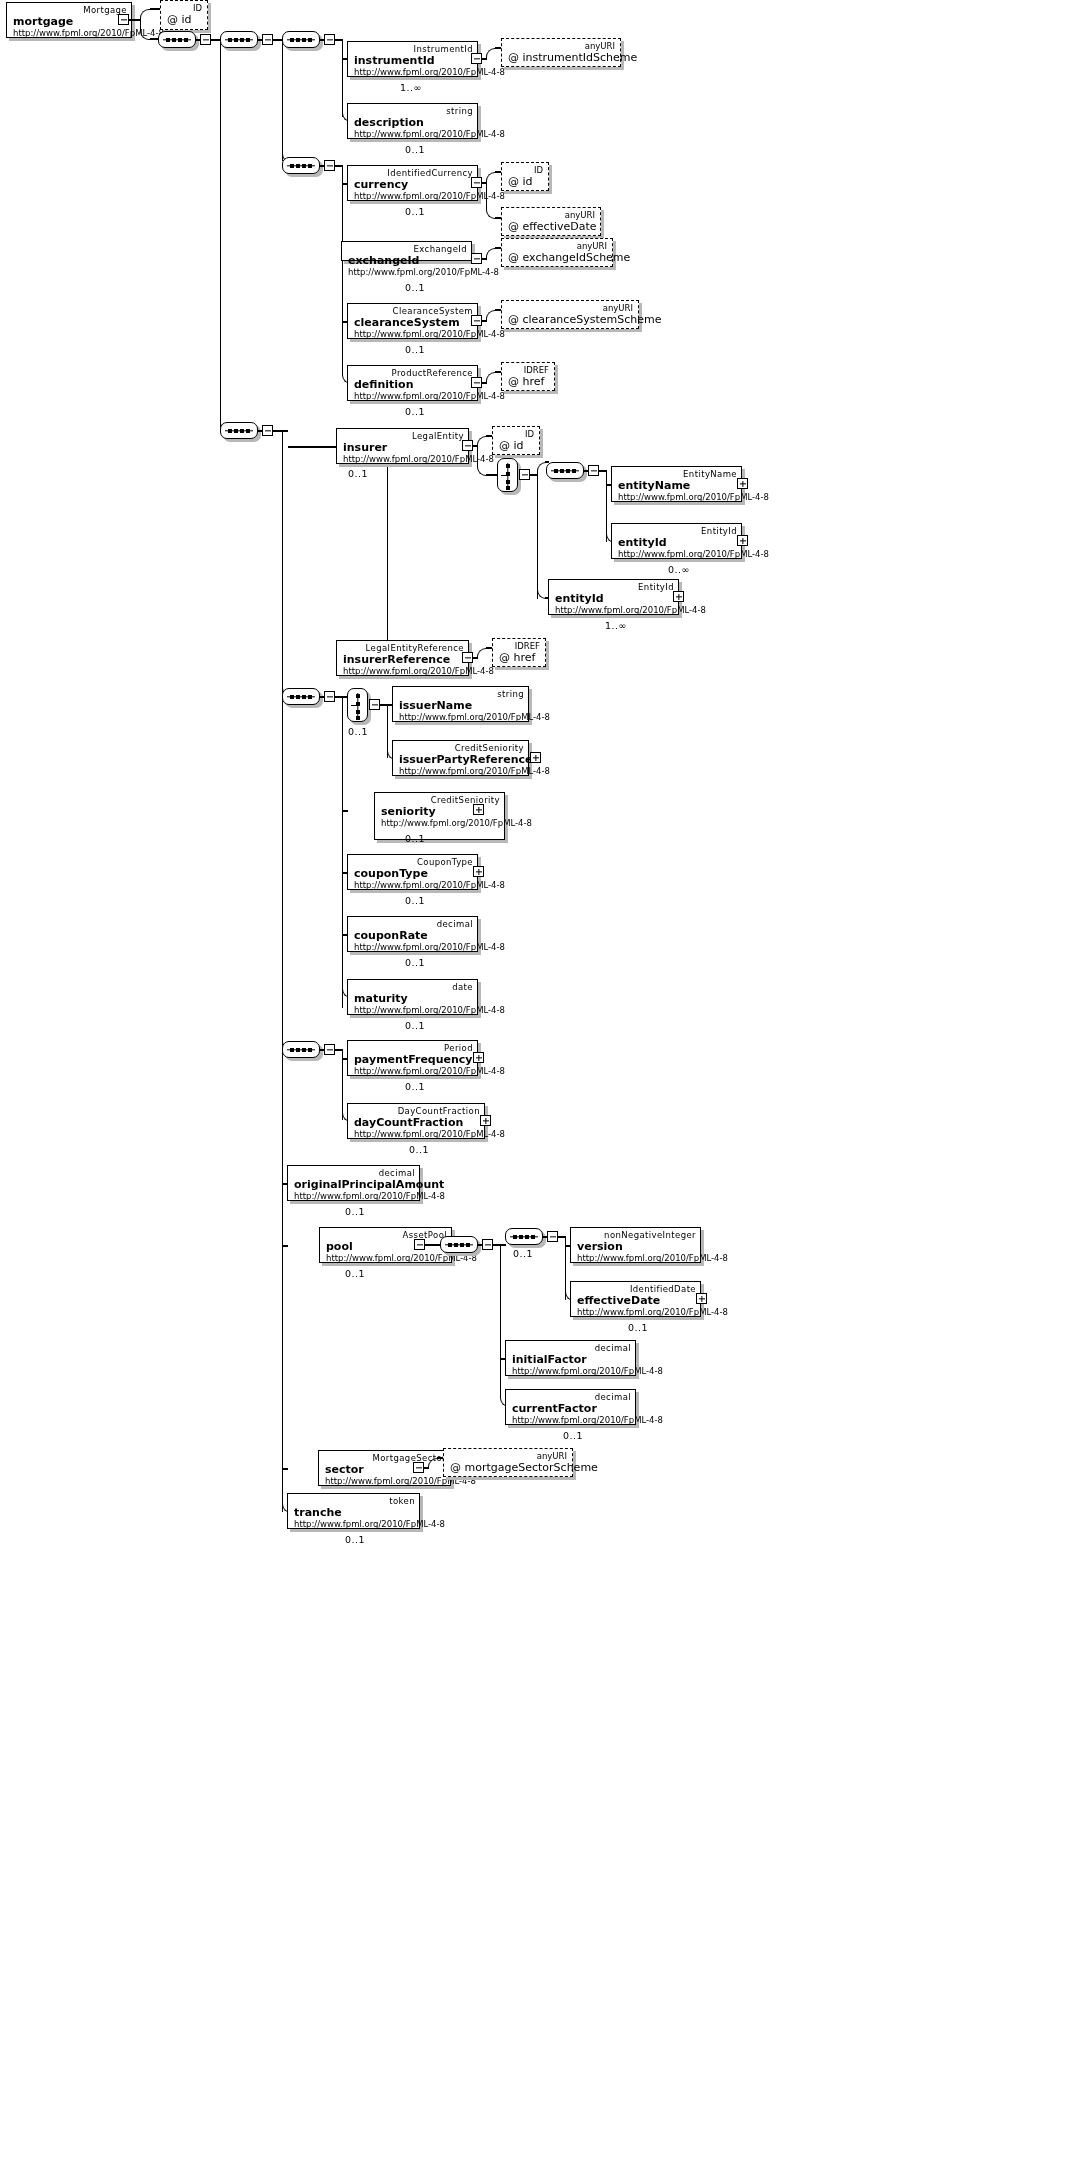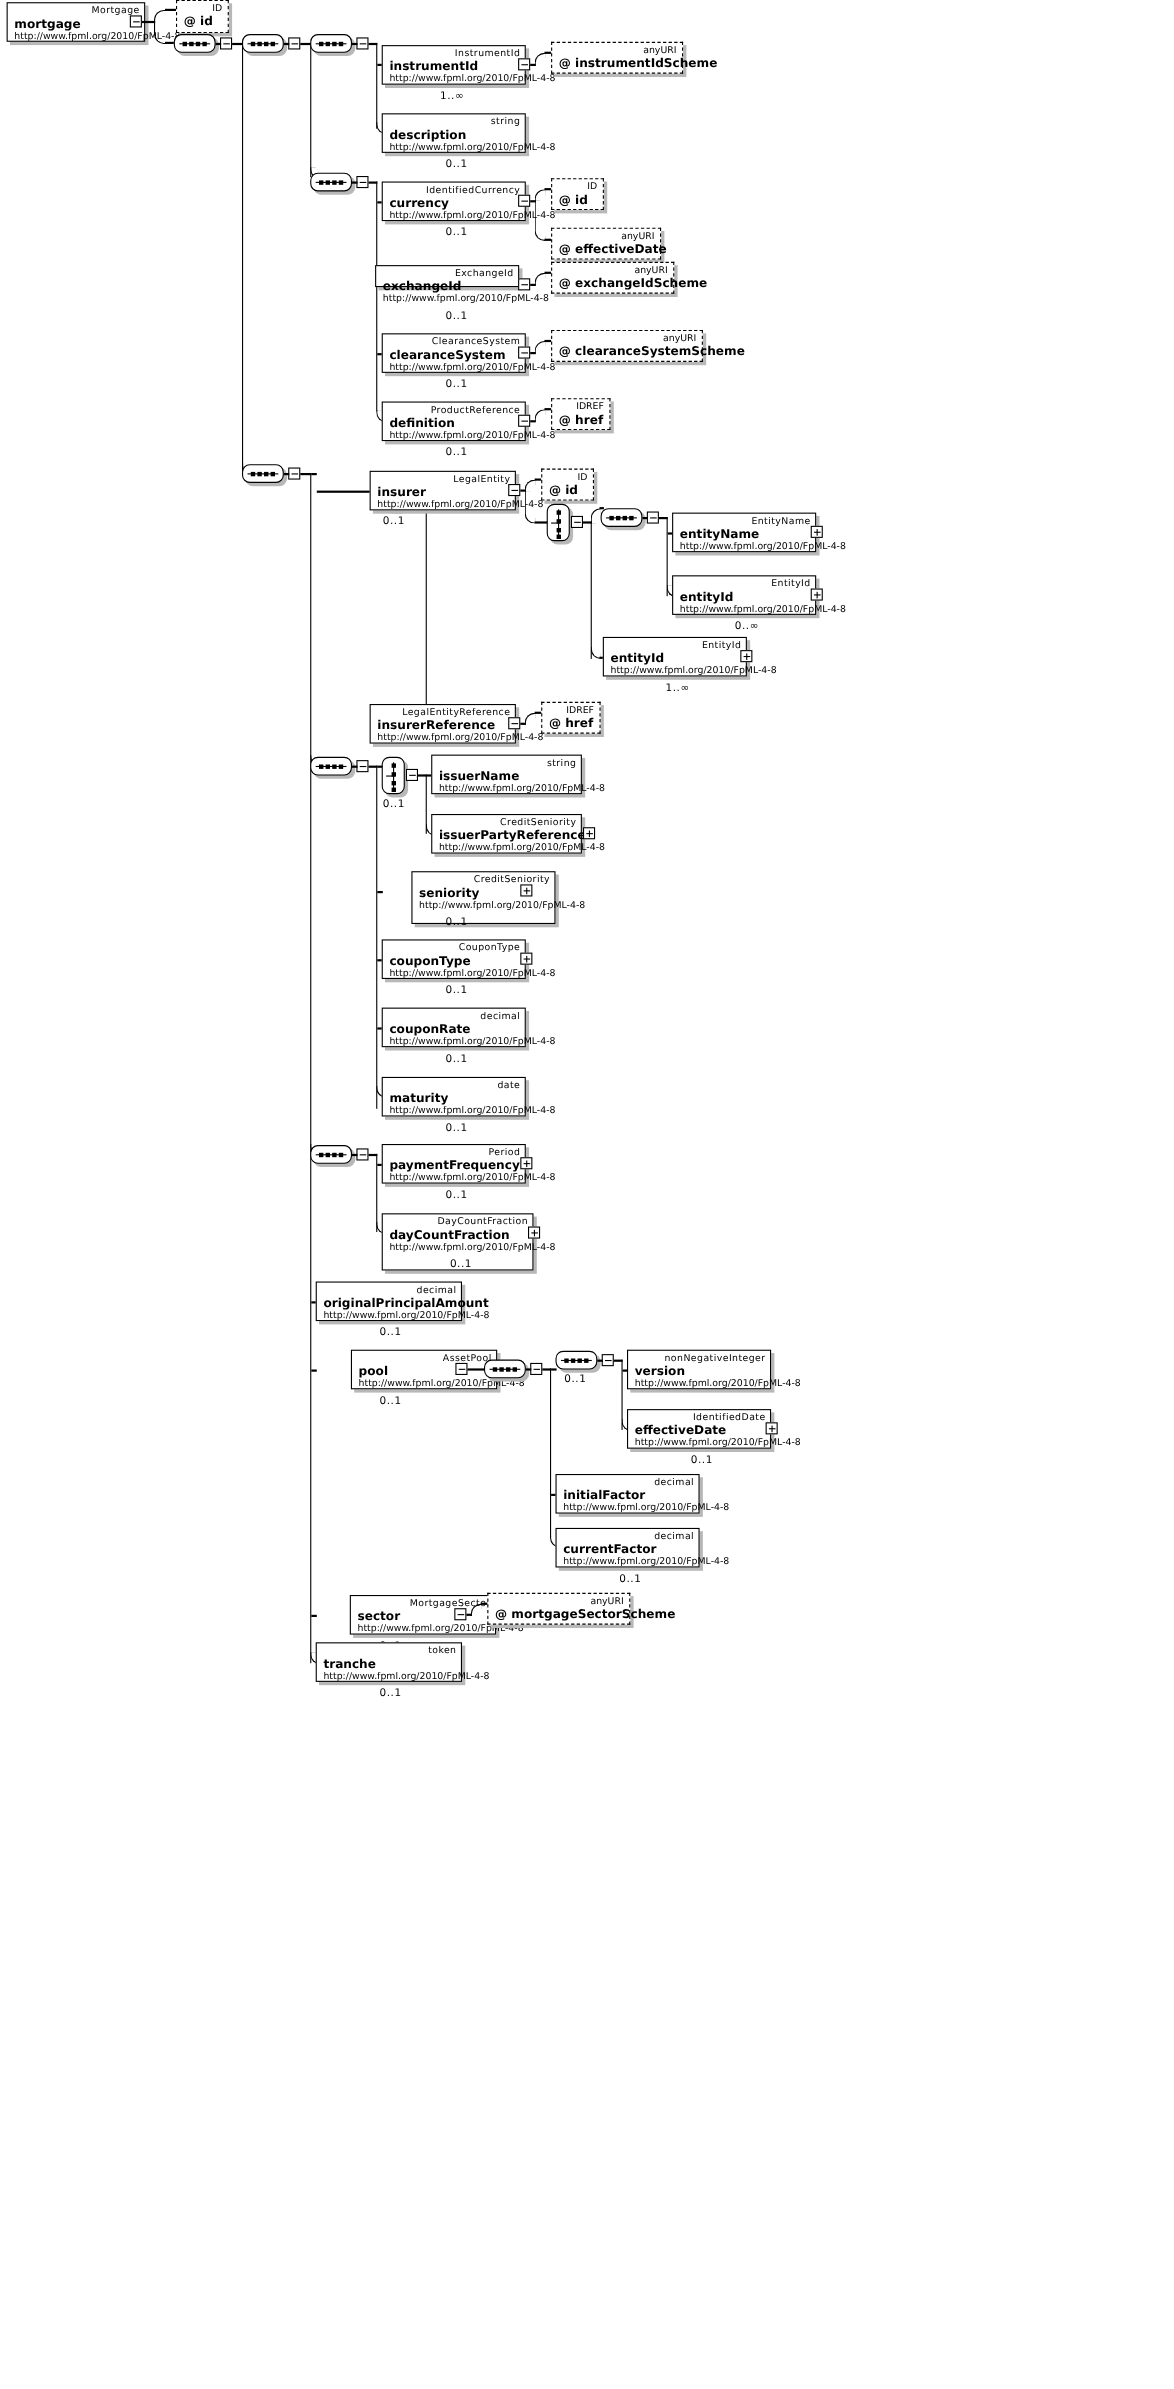--- a/index.html
+++ b/index.html
@@ -36,21 +36,21 @@
     background:#ffffff;
     border:1.5px dashed #000;
     box-shadow:3px 3px 0 0 #b8b8b8;
     box-sizing:border-box;
     padding:2px 5px 2px 6px;
   }
   .attr .type{
     font-size:8.5px;color:#000;text-align:right;line-height:10px;white-space:nowrap;
   }
   .attr .nm{
-    font-size:11px;font-weight:bold;color:#000;line-height:14px;white-space:nowrap;
+    font-size:11px;font-weight:normal;color:#000;line-height:14px;white-space:nowrap;
   }
 
   
   .card{
     position:absolute;font-size:9.5px;color:#000;white-space:nowrap;
     letter-spacing:.5px;
   }
 
   
   .seq{
@@ -469,21 +469,21 @@
   <div class="elb br" style="left:342px;top:1111px;width:8px;height:10px;"></div>
 
   <div class="node" style="left:347px;top:1040px;width:131px;height:36px;">
     <div class="type">Period</div>
     <div class="nm">paymentFrequency</div>
     <div class="ns">http://www.fpml.org/2010/FpML-4-8</div>
   </div>
   <div class="tog plus" style="left:473px;top:1052px;"></div>
   <div class="card" style="left:405px;top:1081px;">0..1</div>
 
-  <div class="node" style="left:347px;top:1103px;width:138px;height:52px;">
+  <div class="node" style="left:347px;top:1103px;width:138px;height:36px;">
     <div class="type">DayCountFraction</div>
     <div class="nm">dayCountFraction</div>
     <div class="ns">http://www.fpml.org/2010/FpML-4-8</div>
   </div>
   <div class="tog plus" style="left:480px;top:1115px;"></div>
   <div class="card" style="left:409px;top:1144px;">0..1</div>
 
   <div class="h" style="left:283px;top:1183.4px;width:5px;"></div>
   <div class="node" style="left:287px;top:1165px;width:133px;height:36px;">
     <div class="type">decimal</div>

